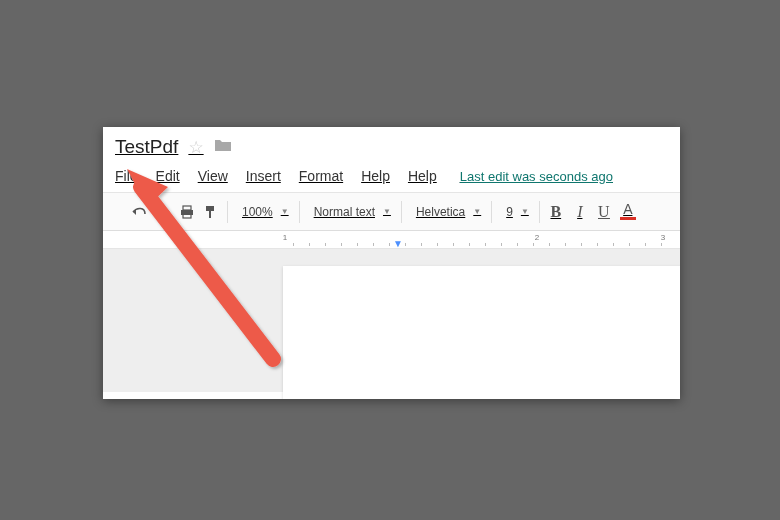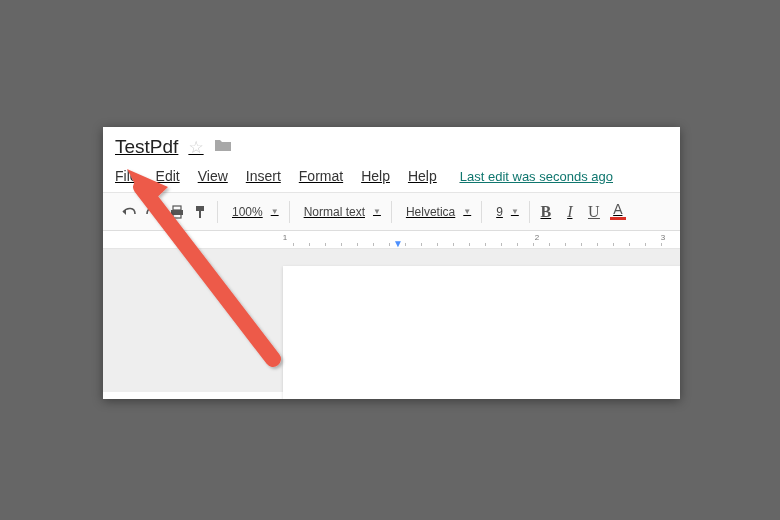--- a/index.html
+++ b/index.html
@@ -60,21 +60,21 @@
     color: #0f766e;
     text-decoration: underline;
     font-size: 13px;
   }
   .toolbar {
     display: flex;
     align-items: center;
     height: 38px;
     border-bottom: 1px solid #ddd;
     background: #fafafa;
-    padding: 0 14px;
+    padding: 0 24px;
     font-size: 12px;
     color: #444;
     gap: 0;
   }
   .tb-btn {
     width: 24px;
     height: 28px;
     display: flex;
     align-items: center;
     justify-content: center;

